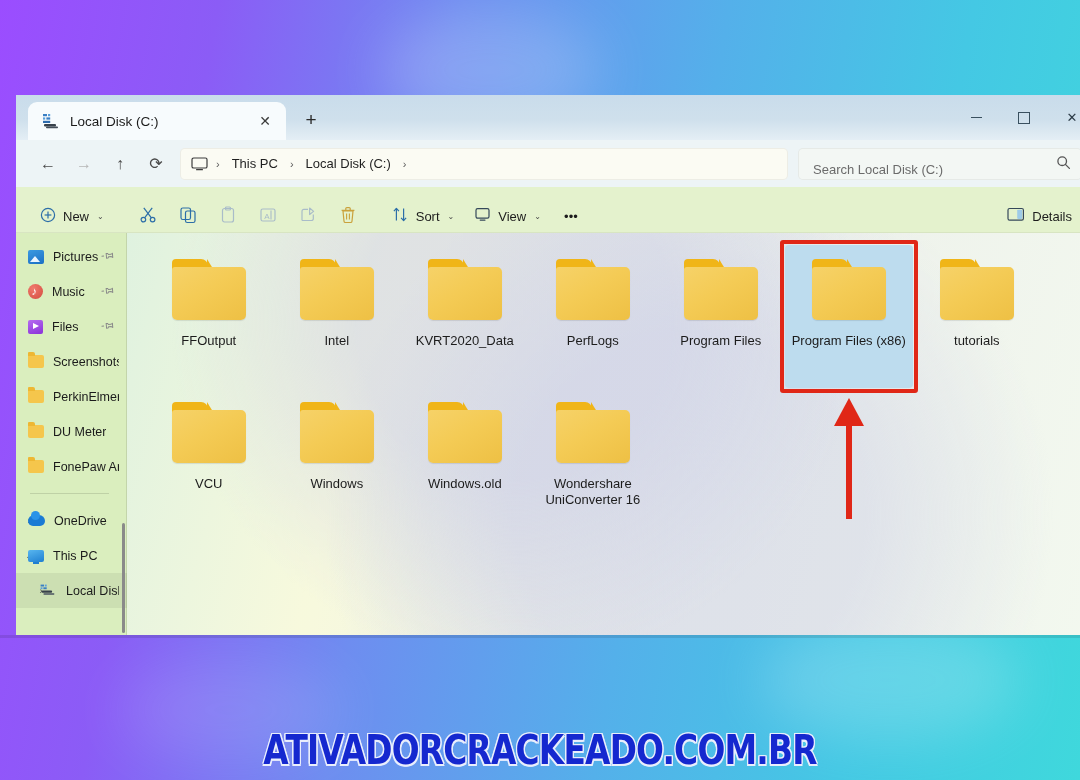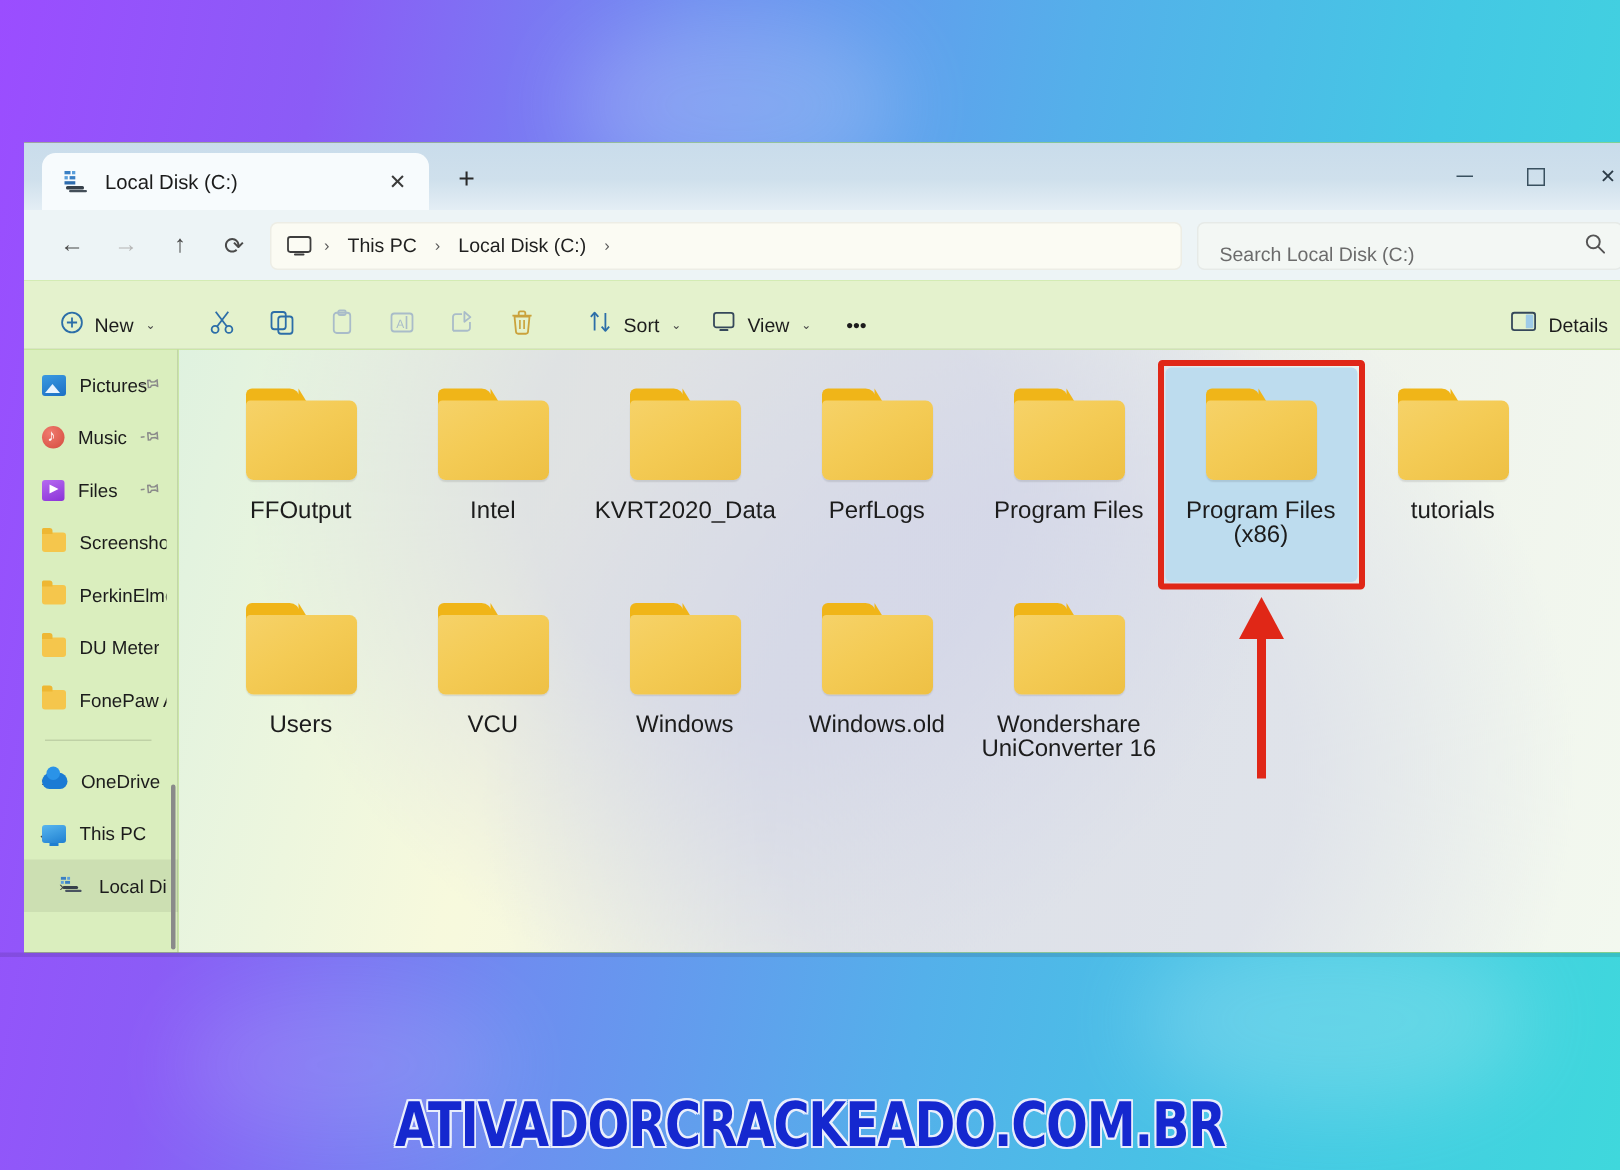--- a/index.html
+++ b/index.html
@@ -349,21 +349,21 @@
     border-right:8px solid transparent;
   }
   .folder .body {
     position: absolute; left: 2px; top: 8px;
     width: 74px; height: 53px;
     background: linear-gradient(150deg,#f6d268 0%,#f4cb55 45%,#eec044 100%);
     border-radius: 3px 5px 5px 5px;
     box-shadow: 0 1px 1px rgba(0,0,0,.10);
   }
   .fname {
-    font-size: 16px;
+    font-size: 13px;
     color: #1c1c1c;
     text-align: center;
     line-height: 16px;
     max-width: 120px;
   }
 
   
   .anno-rect {
     position: absolute;
     border: 4px solid #e02717;
@@ -699,27 +699,20 @@
               <div class="tabpart"></div>
               <div class="body"></div>
             </div>
             <div class="fname">tutorials</div>
           </div>
           <div class="fitem">
             <div class="folder">
               <div class="tabpart"></div>
               <div class="body"></div>
             </div>
-            <div class="fname">Users</div>
-          </div>
-          <div class="fitem">
-            <div class="folder">
-              <div class="tabpart"></div>
-              <div class="body"></div>
-            </div>
             <div class="fname">VCU</div>
           </div>
           <div class="fitem">
             <div class="folder">
               <div class="tabpart"></div>
               <div class="body"></div>
             </div>
             <div class="fname">Windows</div>
           </div>
           <div class="fitem">

